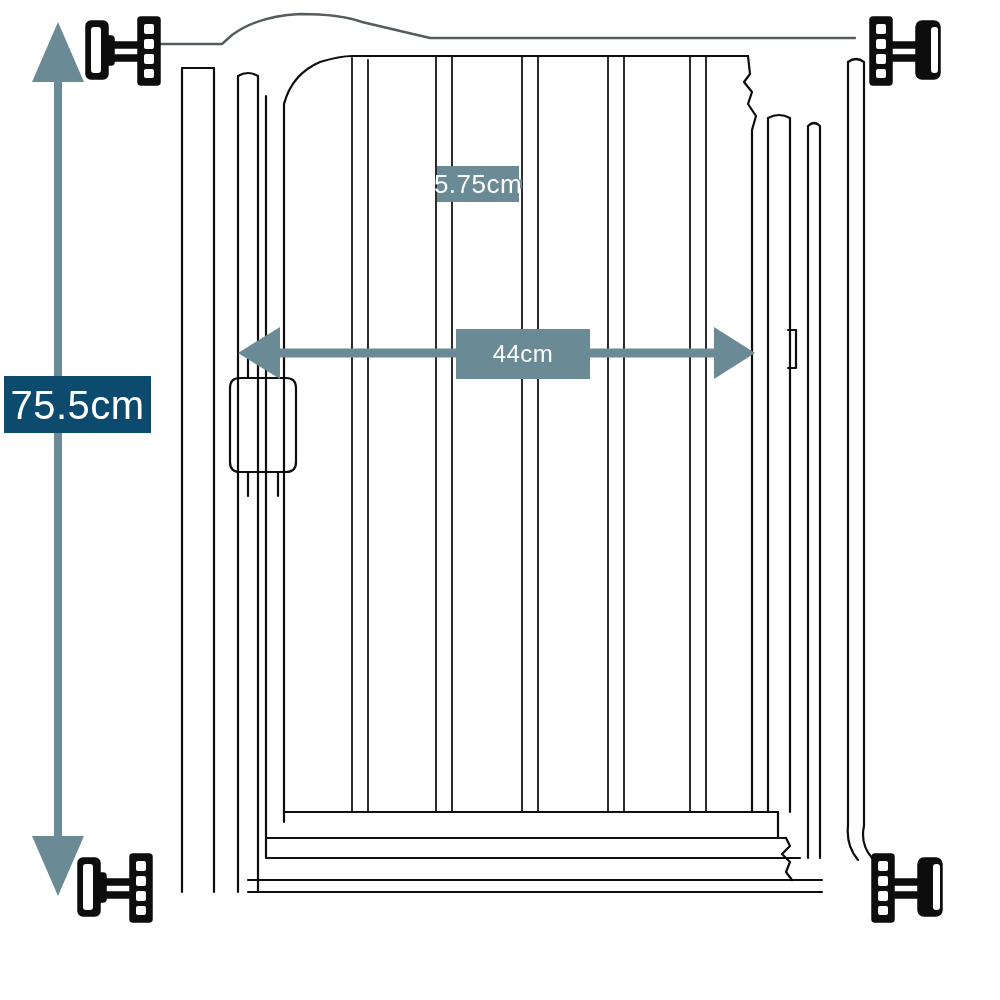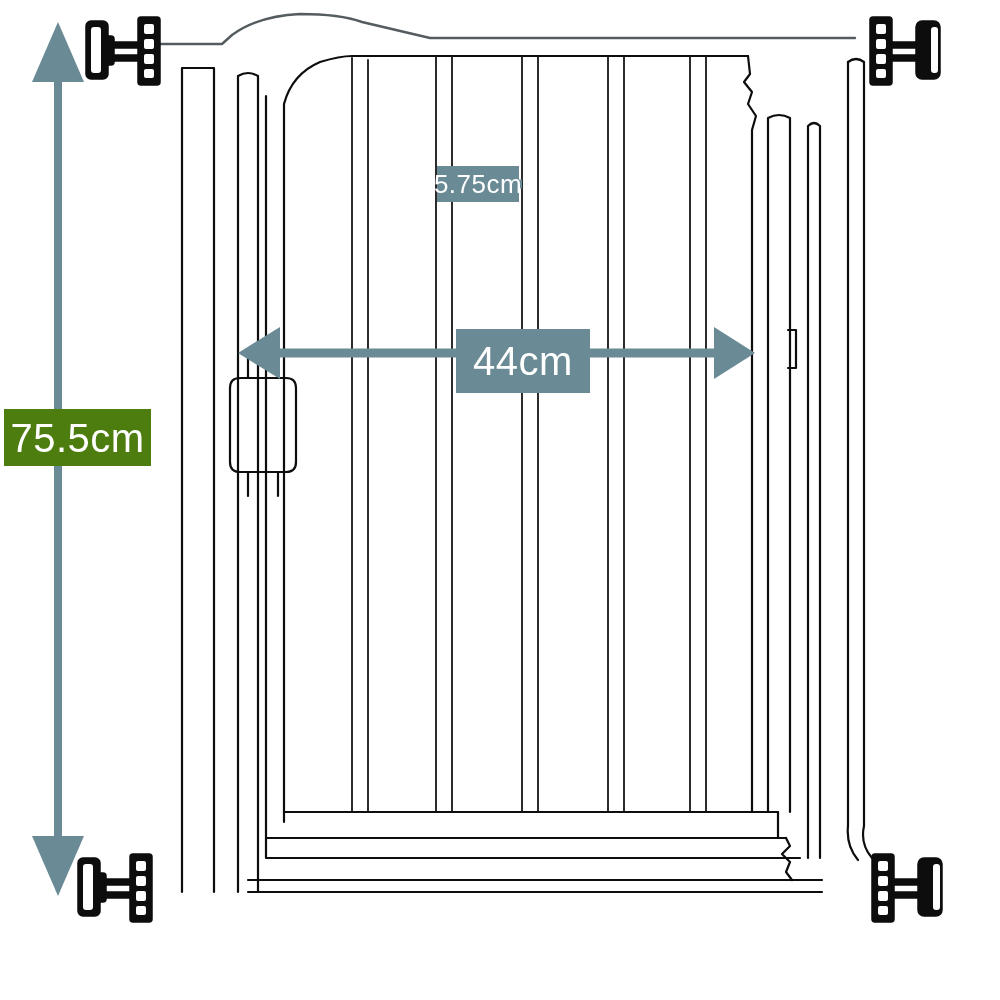--- a/index.html
+++ b/index.html
@@ -41,22 +41,22 @@
     left: 4px;
     top: 376px;
     width: 147px;
     height: 57px;
     font-size: 40px;
   }
   #label-width {
     left: 456px;
     top: 329px;
     width: 134px;
-    height: 64px;
-    font-size: 40px;
+    height: 50px;
+    font-size: 24px;
   }
   #label-depth {
     left: 437px;
     top: 166px;
     width: 82px;
     height: 36px;
     font-size: 26px;
   }
   #brand-logo {
     position: absolute;
@@ -233,20 +233,20 @@
       <polygon class="dim" points="238,353 280,327 280,379" fill="#6a8a95"></polygon>
       <polygon class="dim" points="755,353 714,327 714,379" fill="#6a8a95"></polygon>
     </g>
 
     <g>
       <line class="dim-line" x1="452" y1="184" x2="522" y2="184" stroke-width="0" stroke="#6a8a95"></line>
     </g>
 
   </svg>
 
-  <div class="dim-label" id="label-height" style="background:#4d7c0f;margin-top:33px;">75.5cm</div>
+  <div class="dim-label" id="label-height" style="background:#0c4a6e;">75.5cm</div>
 
   <div class="dim-label" id="label-width" style="background:#6a8a95;">44cm</div>
 
   <div class="dim-label" id="label-depth" style="background:#6a8a95;">5.75cm</div>
 
 
 </div>
 
 </body></html>

